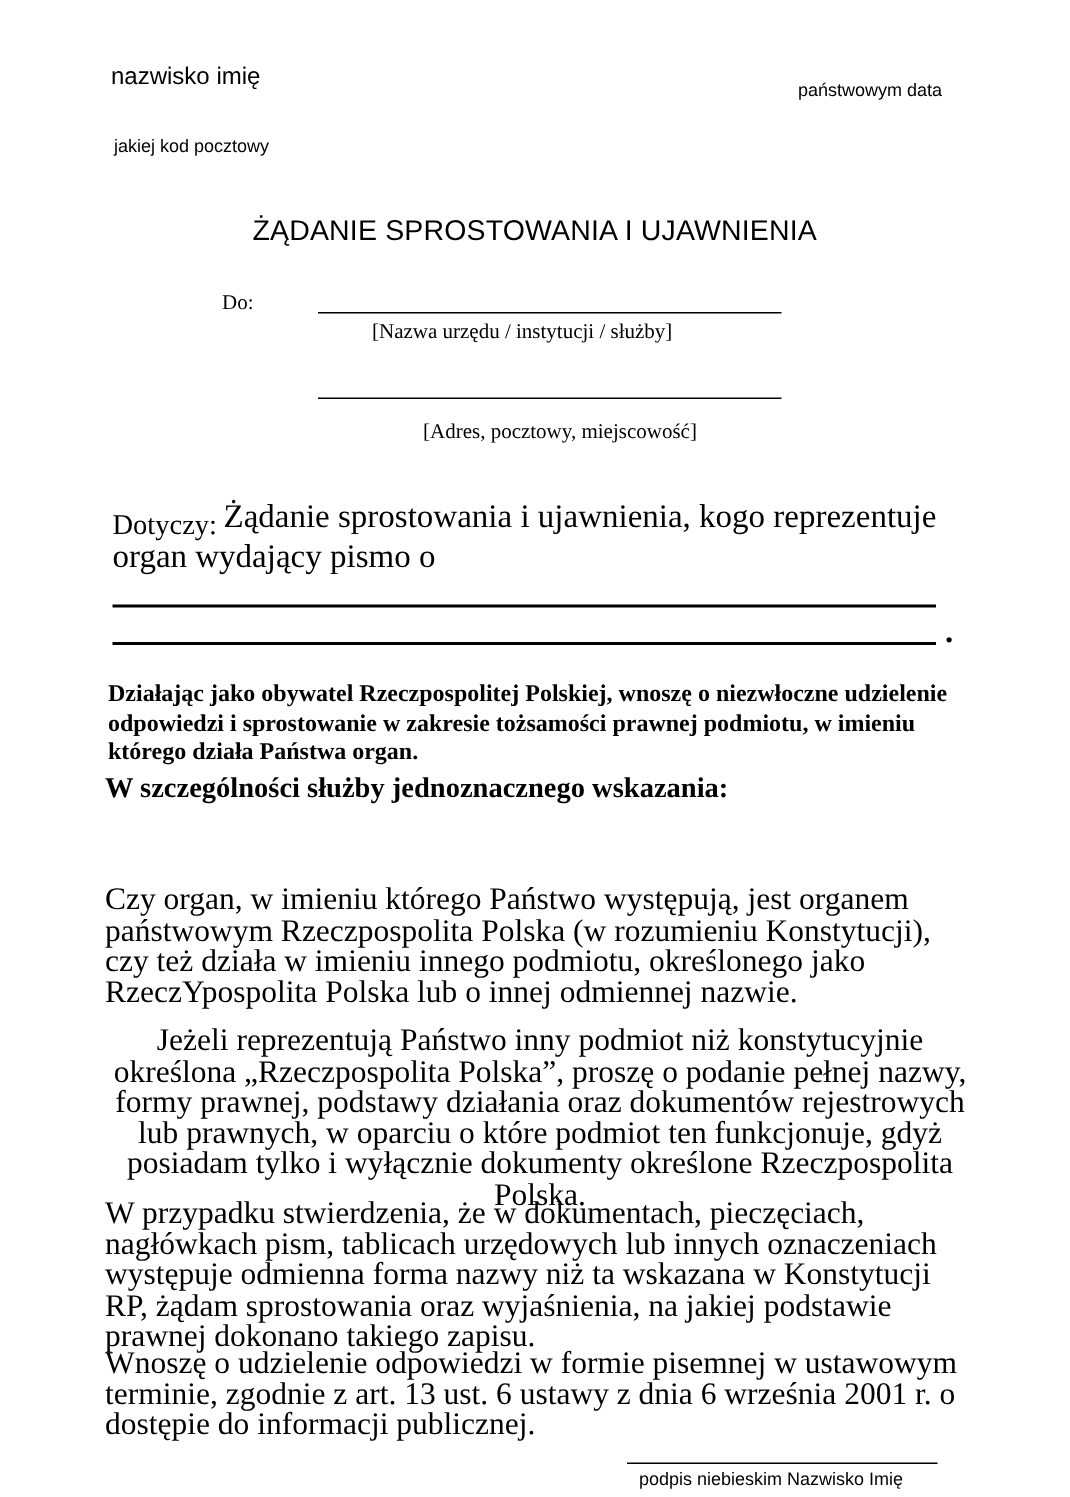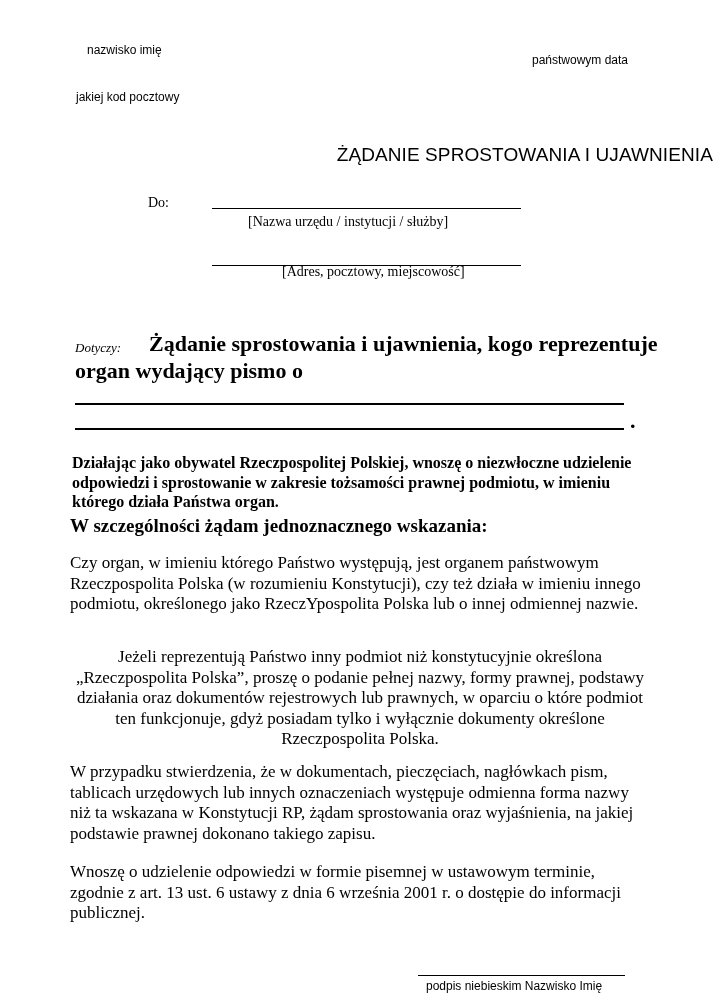--- a/index.html
+++ b/index.html
@@ -1,43 +1,43 @@
 <!DOCTYPE html>
 <html><head>
 <meta charset="utf-8">
 <style>
   html, body { margin: 0; padding: 0; background: #ffffff; }
   body { width: 713px; height: 998px; position: relative; overflow: hidden; color: #000; }
   .abs { position: absolute; white-space: nowrap; }
   .sans { font-family: "Liberation Sans", sans-serif; }
   .serif { font-family: "Liberation Serif", serif; }
 
-  #sender-name { left: 87px; top: 43px; font-size: 12px; }
+  #sender-name { left: 74px; top: 43px; font-size: 16px; }
   #place-date { left: 532px; top: 53px; font-size: 12px; }
   #sender-address { left: 76px; top: 90px; font-size: 12px; }
 
-  #doc-title { left: 0; width: 713px; text-align: right; top: 144px; font-size: 19px; letter-spacing: 0.1px; }
+  #doc-title { left: 0; width: 713px; text-align: center; top: 144px; font-size: 19px; letter-spacing: 0.1px; }
 
   #to-label { left: 148px; top: 195px; font-size: 14px; }
   .fill-line { position: absolute; height: 1px; background: #000; }
   #to-line-1 { left: 212px; top: 208px; width: 309px; }
   #to-name-hint { left: 248px; top: 214px; font-size: 14px; font-weight: normal; }
   #to-line-2 { left: 212px; top: 265px; width: 309px; }
-  #to-address-hint { left: 282px; top: 264px; font-size: 14px; }
+  #to-address-hint { left: 282px; top: 281px; font-size: 14px; }
 
-  #subject-label { left: 75px; top: 340px; font-size: 13px; font-style: italic; }
-  #subject-text { left: 75px; top: 330px; width: 590px; white-space: normal; font-size: 22px; font-weight: bold; line-height: 27px; text-indent: 74px; }
+  #subject-label { left: 75px; top: 340px; font-size: 19px; }
+  #subject-text { left: 75px; top: 330px; width: 590px; white-space: normal; font-size: 22px; font-weight: normal; line-height: 27px; text-indent: 74px; }
   #subject-line-1 { left: 75px; top: 403px; width: 549px; height: 1.5px; }
   #subject-line-2 { left: 75px; top: 428px; width: 549px; height: 1.5px; }
   #subject-dot { left: 630px; top: 408px; font-size: 22px; font-weight: bold; }
 
   #intro-para { left: 72px; top: 453px; width: 590px; white-space: normal; font-size: 16px; font-weight: bold; line-height: 19.5px; }
   #requests-heading { left: 70px; top: 515px; font-size: 19px; font-weight: bold; }
 
-  .body-para { position: absolute; left: 70px; width: 580px; font-size: 17px; line-height: 20.5px; }
+  .body-para { position: absolute; left: 70px; width: 580px; font-size: 21px; line-height: 20.5px; margin-top: 36px; }
   #para-1 { top: 553px; }
   #para-2 { top: 647px; text-align: center; }
   #para-3 { top: 762px; }
   #para-4 { top: 862px; }
 
   #signature-line { left: 418px; top: 975px; width: 207px; height: 1px; }
   #signature-caption { left: 426px; top: 979px; font-size: 12px; }
 </style>
 </head>
 <body>
@@ -54,21 +54,21 @@
 <div id="to-line-2" class="fill-line"></div>
 <div id="to-address-hint" class="abs serif">[Adres, pocztowy, miejscowość]</div>
 
 <div id="subject-text" class="abs serif">Żądanie sprostowania i ujawnienia, kogo reprezentuje organ wydający pismo o</div>
 <div id="subject-label" class="abs serif">Dotyczy:</div>
 <div id="subject-line-1" class="fill-line"></div>
 <div id="subject-line-2" class="fill-line"></div>
 <div id="subject-dot" class="abs serif">.</div>
 
 <div id="intro-para" class="abs serif">Działając jako obywatel Rzeczpospolitej Polskiej, wnoszę o niezwłoczne udzielenie odpowiedzi i sprostowanie w zakresie tożsamości prawnej podmiotu, w imieniu którego działa Państwa organ.</div>
-<div id="requests-heading" class="abs serif">W szczególności żądam jednoznacznego wskazania:</div>
+<div id="requests-heading" class="abs serif">W szczególności służby jednoznacznego wskazania:</div>
 
 <div id="para-1" class="body-para serif">Czy organ, w imieniu którego Państwo występują, jest organem państwowym Rzeczpospolita Polska (w rozumieniu Konstytucji), czy też działa w imieniu innego podmiotu, określonego jako RzeczYpospolita Polska lub o innej odmiennej nazwie.</div>
 <div id="para-2" class="body-para serif">Jeżeli reprezentują Państwo inny podmiot niż konstytucyjnie określona „Rzeczpospolita Polska”, proszę o podanie pełnej nazwy, formy prawnej, podstawy działania oraz dokumentów rejestrowych lub prawnych, w oparciu o które podmiot ten funkcjonuje, gdyż posiadam tylko i wyłącznie dokumenty określone Rzeczpospolita Polska.</div>
 <div id="para-3" class="body-para serif">W przypadku stwierdzenia, że w dokumentach, pieczęciach, nagłówkach pism, tablicach urzędowych lub innych oznaczeniach występuje odmienna forma nazwy niż ta wskazana w Konstytucji RP, żądam sprostowania oraz wyjaśnienia, na jakiej podstawie prawnej dokonano takiego zapisu.</div>
 <div id="para-4" class="body-para serif">Wnoszę o udzielenie odpowiedzi w formie pisemnej w ustawowym terminie, zgodnie z art. 13 ust. 6 ustawy z dnia 6 września 2001 r. o dostępie do informacji publicznej.</div>
 
 <div id="signature-line" class="fill-line"></div>
 <div id="signature-caption" class="abs sans">podpis niebieskim Nazwisko Imię</div>
 
 </body></html>

